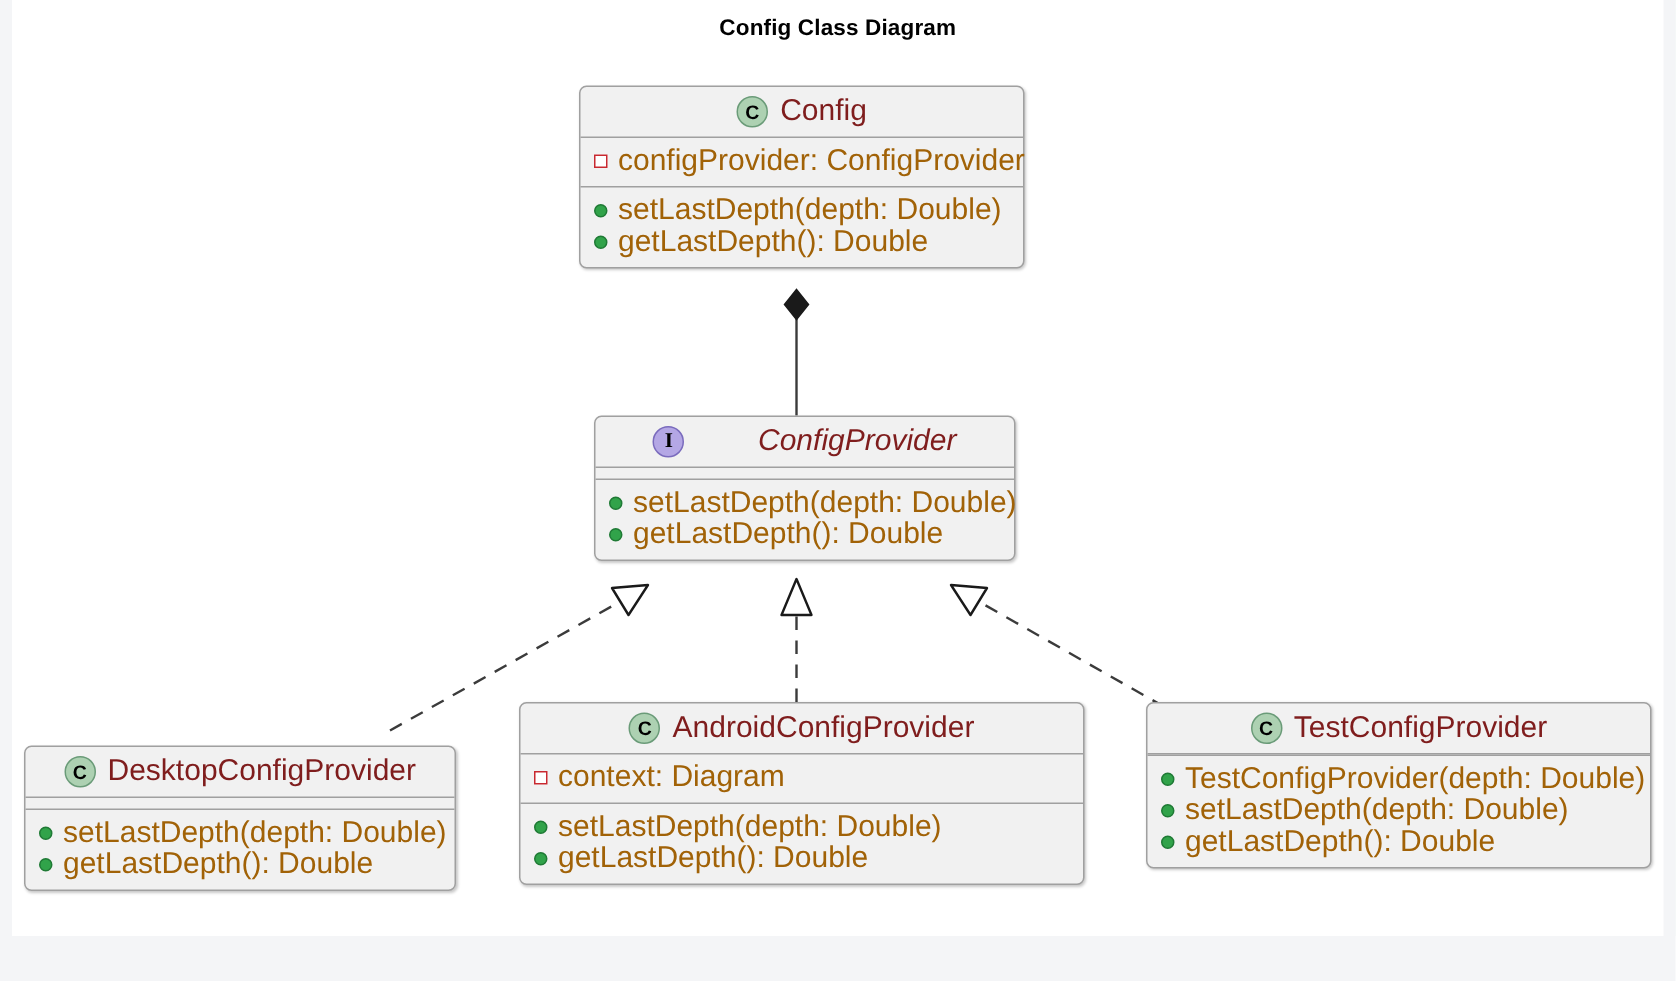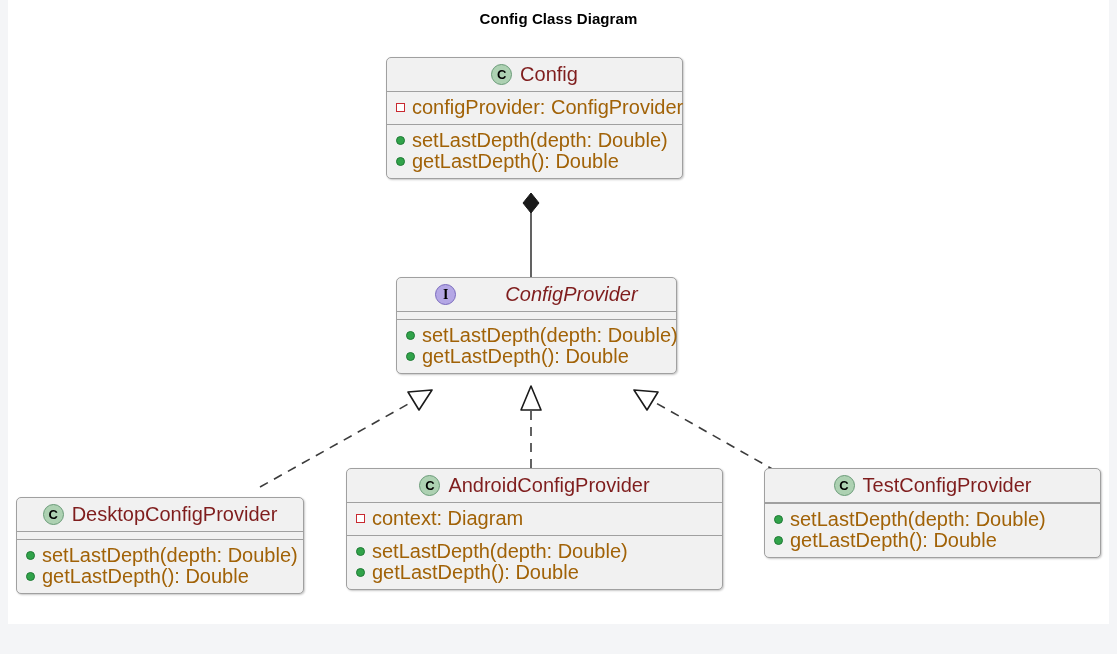--- a/index.html
+++ b/index.html
@@ -262,20 +262,24 @@
     <div class="node" style="left:756px; top:468px; width:337px;">
       <div class="node-header">
         <span class="icon-circle icon-class">C</span>
         <span class="node-title">TestConfigProvider</span>
       </div>
       <div class="divider"></div>
       <div class="divider"></div>
       <div class="compartment">
         <div class="member">
           <span class="vis vis-public"></span>
+          <span>TestConfigProvider(depth: Double)</span>
+        </div>
+        <div class="member">
+          <span class="vis vis-public"></span>
           <span>setLastDepth(depth: Double)</span>
         </div>
         <div class="member">
           <span class="vis vis-public"></span>
           <span>getLastDepth(): Double</span>
         </div>
       </div>
     </div>
 
   </div>

